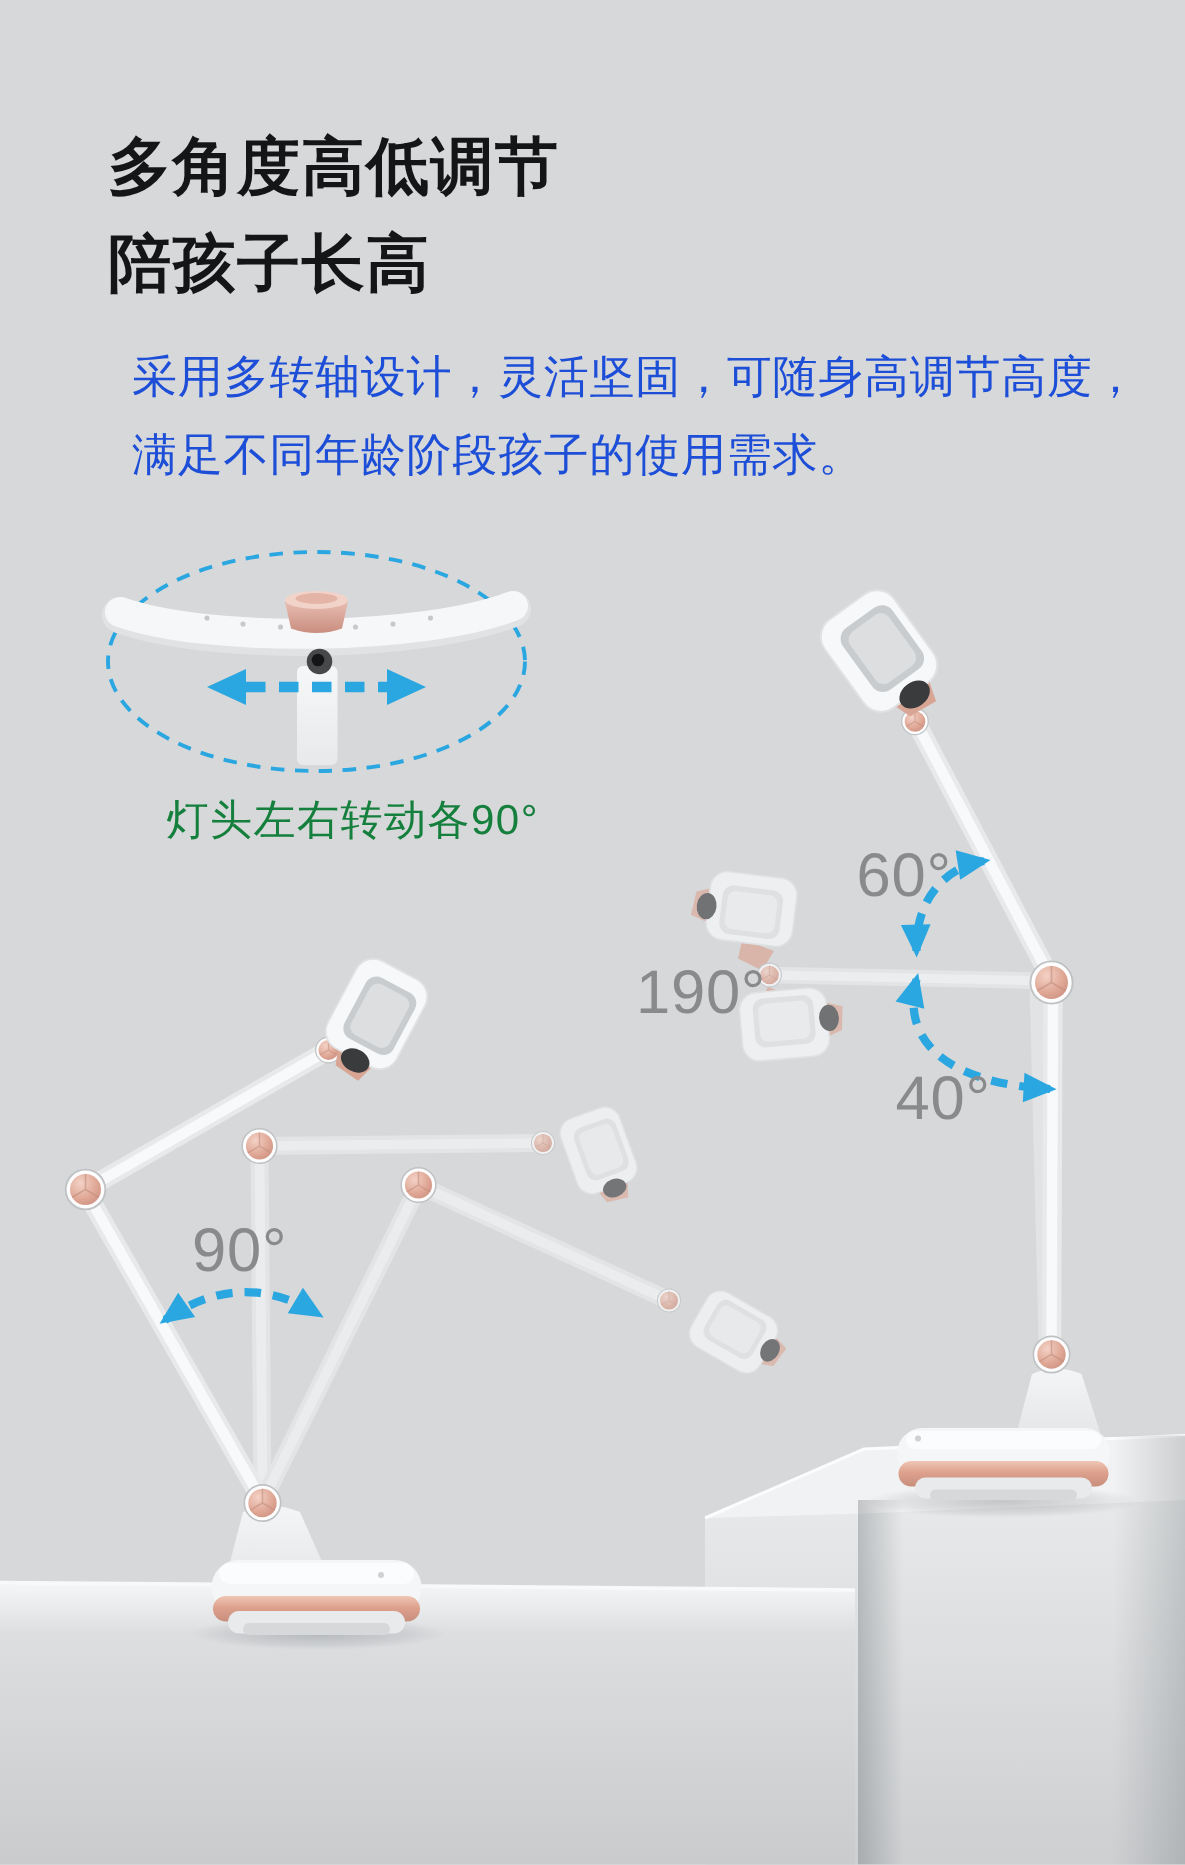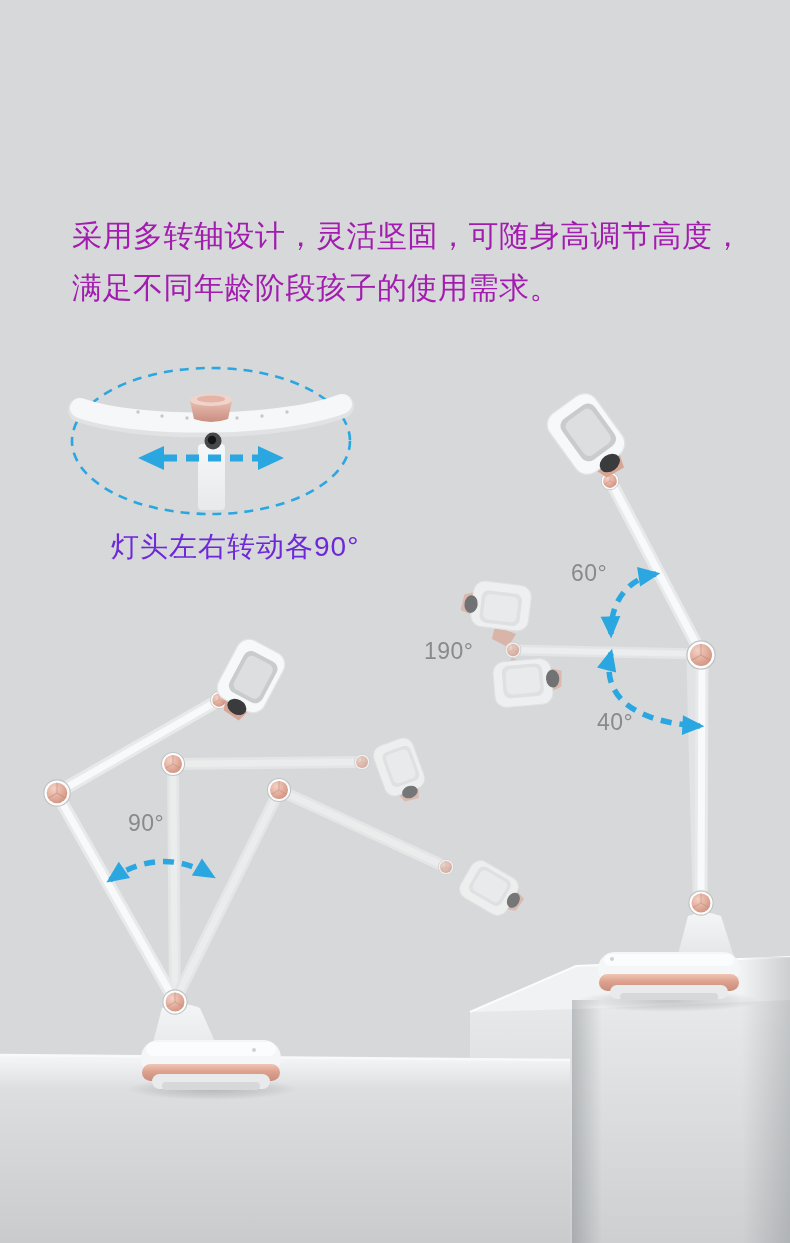--- a/index.html
+++ b/index.html
@@ -8,28 +8,28 @@
     background:#d7d8d9;
     font-family:"Liberation Sans","DejaVu Sans",sans-serif;
   }
   #scene{position:absolute;left:0;top:0;z-index:1;}
   .txt{position:absolute;z-index:2;}
   .title{
     left:72px;top:78px;font-size:42px;font-weight:700;color:#141516;
     line-height:1.55;letter-spacing:1px;
   }
   .desc{
-    left:72px;top:210px;width:678px;margin:0;
-    font-size:30px;color:#a21caf;line-height:1.74;letter-spacing:.5px;
+    left:72px;top:210px;width:678px;margin:16px;
+    font-size:30px;color:#1d4ed8;line-height:1.74;letter-spacing:.5px;
   }
   .caption{
-    left:111px;top:528px;font-size:28px;color:#6d28d9;letter-spacing:1px;
+    left:111px;top:528px;font-size:28px;color:#15803d;letter-spacing:1px;
   }
   .angle{
-    font-size:23px;color:#898a8c;letter-spacing:.5px;
+    font-size:41px;color:#898a8c;letter-spacing:.5px;
   }
   .a50{left:128px;top:810px;}
   .a60{left:571px;top:560px;}
   .a190{left:424px;top:638px;text-align:right;}
   .a90{left:597px;top:709px;}
 </style>
 </head>
 <body>
 
 <svg id="scene" width="790" height="1243" viewBox="0 0 790 1243">
@@ -217,20 +217,22 @@
   </g>
 
   <g fill="none" stroke="#2aa7e1" stroke-width="5.5" stroke-dasharray="11 8">
     <path d="M110,880 Q160,845 212,876" marker-start="url(#ah)" marker-end="url(#ah)"></path>
     <path d="M656,574 C630,578 610,600 611,634" marker-start="url(#ah)" marker-end="url(#ah)"></path>
     <path d="M611,653 C601,692 628,722 700,726" marker-start="url(#ah)" marker-end="url(#ah)"></path>
   </g>
 </svg>
 
 <div class="txt title">
+  <div>多角度高低调节</div>
+  <div>陪孩子长高</div>
 </div>
 
 <p class="txt desc">采用多转轴设计，灵活坚固，可随身高调节高度，满足不同年龄阶段孩子的使用需求。</p>
 
 <div class="txt caption">灯头左右转动各90°</div>
 
 <div class="txt angle a50">90°</div>
 <div class="txt angle a60">60°</div>
 <div class="txt angle a190">190°</div>
 <div class="txt angle a90">40°</div>

